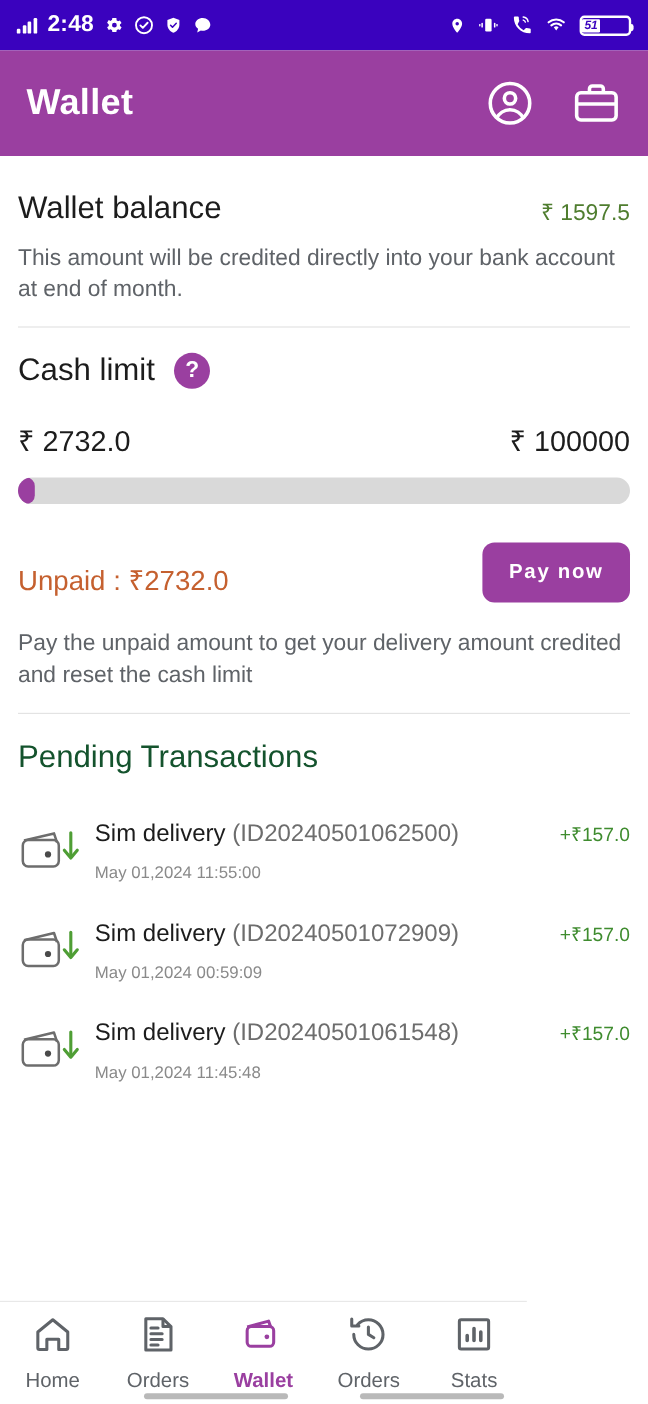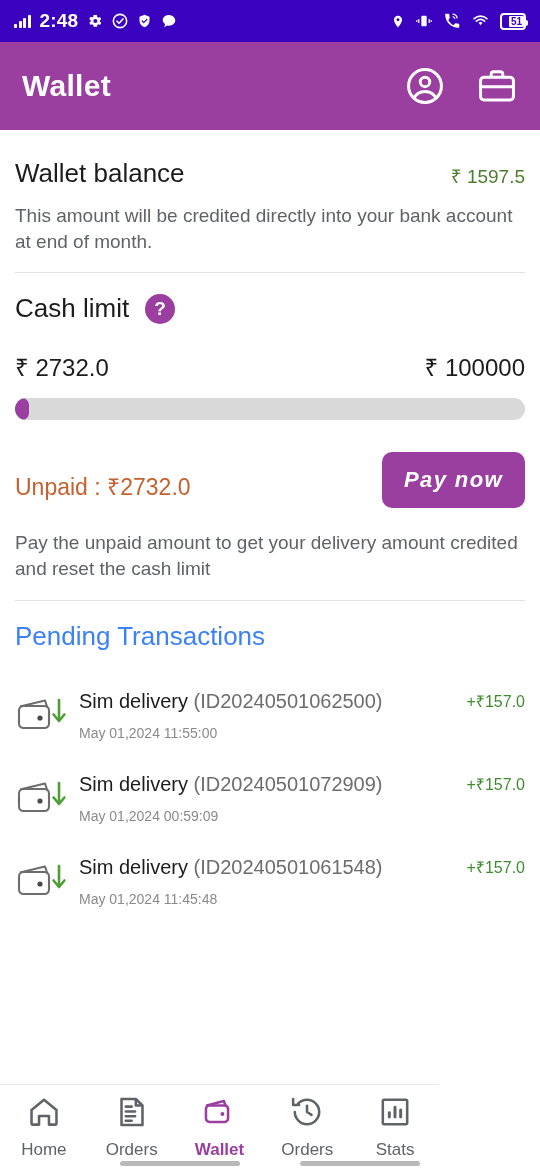--- a/index.html
+++ b/index.html
@@ -24,24 +24,25 @@
   .sb-right { display:flex; align-items:center; gap:10px; margin-left:auto; }
   .sb-time { font-size:19px; font-weight:bold; letter-spacing:0.2px; }
   .sb-ico { display:block; }
   .signal-bars { display:flex; align-items:flex-end; gap:1.5px; height:13px; }
   .signal-bars i { display:block; width:3px; background:#fff; border-radius:1px; }
   .signal-bars i:nth-child(1){ height:4px; }
   .signal-bars i:nth-child(2){ height:7px; }
   .signal-bars i:nth-child(3){ height:10px; }
   .signal-bars i:nth-child(4){ height:13px; }
   .battery {
-    display:flex; align-items:center; justify-content:flex-end;
-    width:26px; height:17px;
+    display:flex; align-items:center; justify-content:flex-start;
+    width:43px; height:17px;
     border:2px solid #ffffff; border-radius:4px;
     position:relative;
+    font-style:italic;
   }
   .battery:after {
     content:""; position:absolute; right:-4px; top:5px;
     width:3px; height:6px; background:#fff; border-radius:0 2px 2px 0;
   }
   .battery span { font-size:10px; font-weight:bold; color:#3a02be; background:#fff;
                   border-radius:1px; padding:0 2px; line-height:11px; }
 
   
   .appbar {
@@ -93,30 +94,29 @@
     overflow:hidden;
   }
   .progress-fill { height:100%; background:#9a3fa0; border-radius:11px; }
 
   .unpaid-row { display:flex; align-items:center; justify-content:space-between; margin-top:32px; }
   .unpaid-text { font-size:23px; color:#c5602f;margin-top:11px; }
   .pay-btn {
     background:#9a3fa0; color:#ffffff;
     border:none; border-radius:10px;
     font-family:"Liberation Sans", sans-serif;
-    font-size:22px; font-weight:bold;
+    font-size:17px; font-weight:bold;
     letter-spacing:1.4px;
     padding:15px 22px;
     cursor:pointer;
-    font-style:italic;
   }
 
   .pay-note { font-size:19px; color:#5f6368; line-height:1.35; margin-top:22px; }
 
-  .pending-title { font-size:26px; color:#3b82f6; padding-top:20px; }
+  .pending-title { font-size:26px; color:#14532d; padding-top:20px; }
 
   
   .txn-list { margin-top:22px; }
   .txn {
     display:flex; align-items:flex-start; gap:12px;
     padding:14px 0 16px 0;
   }
   .txn-icon { display:flex; align-items:center; gap:2px; padding-top:4px; flex:none; }
   .txn-body { flex:1; min-width:0; padding-top:2px; }
   .txn-title { font-size:20px; color:#1c1c1c; white-space:nowrap; }

